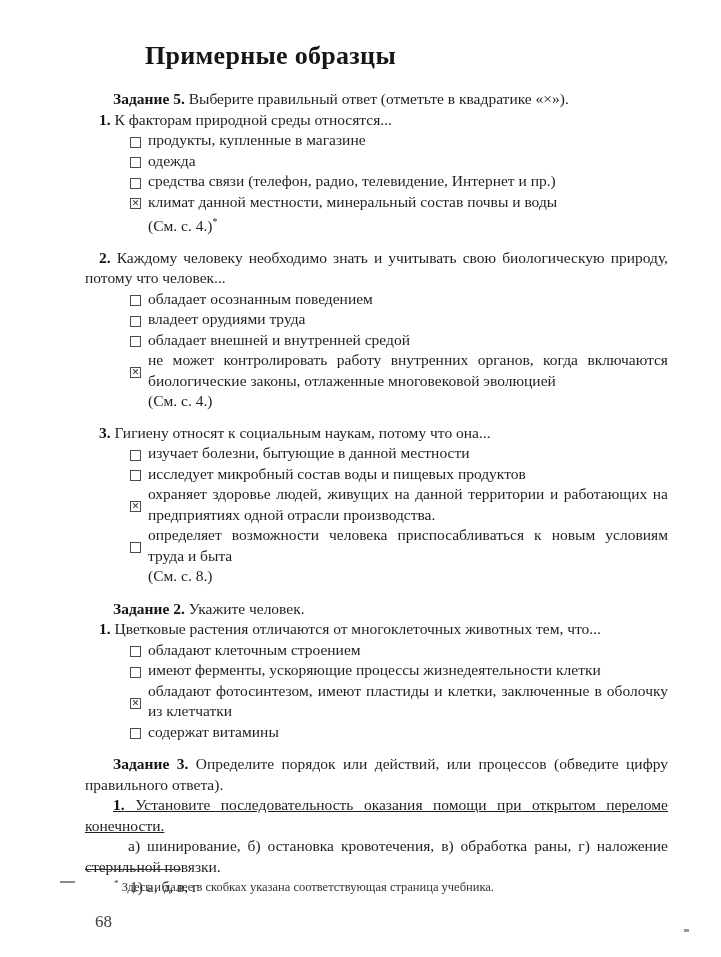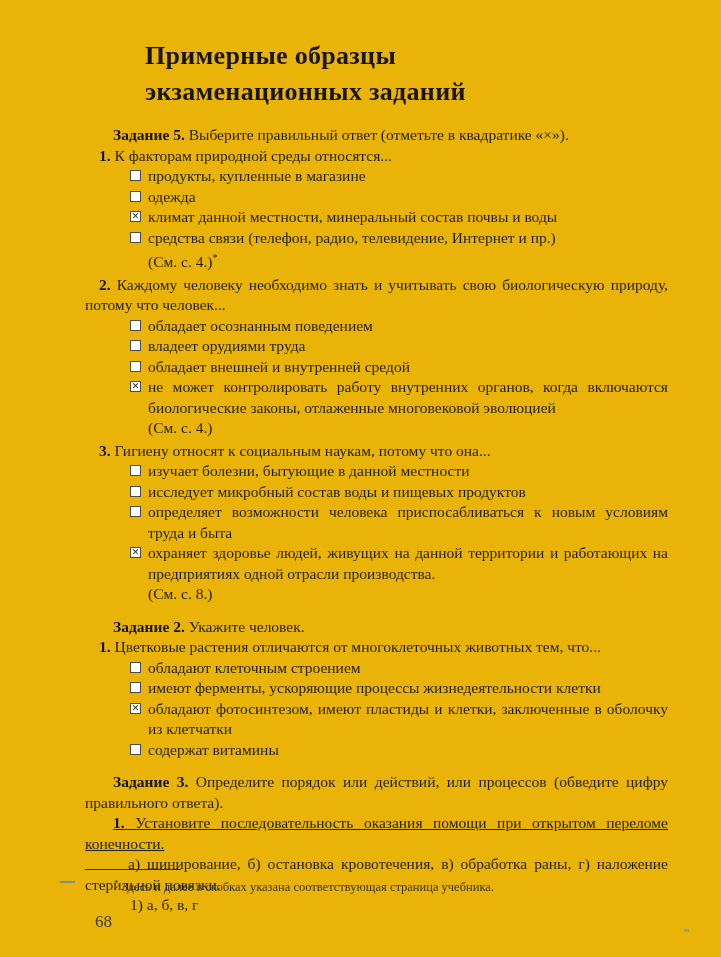--- a/index.html
+++ b/index.html
@@ -1,21 +1,21 @@
 <!DOCTYPE html>
 <html><head>
 <meta charset="utf-8">
 <style>
   * { margin: 0; padding: 0; box-sizing: border-box; }
   html, body { background: #e9e9e9; }
   .page {
     position: relative;
     width: 721px;
     height: 957px;
-    background: #eab308;
+    background: #ffffff;
     font-family: "Liberation Serif", "DejaVu Serif", serif;
     color: #1f1f1f;
     overflow: hidden;
   }
   .title {
     margin: 38px 53px 15px 145px;
     font-size: 26px;
     line-height: 36px;
     font-weight: bold;
     color: #161616;
@@ -25,31 +25,31 @@
     margin: 0 53px 0 85px;
     font-size: 15.5px;
     line-height: 20.5px;
   }
   .task { margin-top: 12px; }
   .task-heading {
     text-indent: 28px;
     text-align: justify;
   }
   .task-heading b, .question b { color: #141414; }
-  .qblock { margin-top: 2px; }
+  .qblock { margin-top: 11px; }
   .task .qblock:first-of-type { margin-top: 0; }
   .question {
     text-indent: 14px;
     text-align: justify;
   }
   .question.deep-indent { text-indent: 28px; text-decoration: underline; }
   .option {
     margin-left: 45px;
     display: flex;
-    align-items: flex-start;
+    align-items: center;
     gap: 7px;
   }
   .cb {
     flex: 0 0 auto;
     width: 11px;
     height: 11px;
     margin-top: 4px;
     border: 1px solid #4c4c4c;
     display: inline-flex;
     align-items: center;
@@ -111,21 +111,21 @@
     width: 5px;
     height: 3px;
     background: #9a9a9a;
   }
 </style>
 </head>
 <body>
 
 <div class="page">
 
-  <h1 class="title"><span>Примерные образцы</span><br><span>экзаменационных заданий</span></h1>
+  <h1 class="title"><span>Примерные образцы</span><br></h1>
 
   <div class="content">
 
     <div class="task">
       <p class="task-heading"><b>Задание 5.</b><span> Выберите правильный ответ (отметьте в квадратике «×»).</span></p>
 
       <div class="qblock">
         <p class="question"><b>1.</b><span> К факторам природной среды относятся...</span></p>
         <div class="option">
           <span class="cb">
@@ -133,31 +133,31 @@
             </span>
           <span class="opt-text">продукты, купленные в магазине</span>
         </div>
         <div class="option">
           <span class="cb">
               <span class="xmark"></span>
             </span>
           <span class="opt-text">одежда</span>
         </div>
         <div class="option">
+          <span class="cb">
+              <span class="xmark"></span>
+            </span>
+          <span class="opt-text">средства связи (телефон, радио, телевидение, Интернет и пр.)</span>
+        </div>
+        <div class="option">
           <span class="cb checked">
               <span class="xmark"></span>
             </span>
           <span class="opt-text">климат данной местности, минеральный состав почвы и воды</span>
         </div>
-        <div class="option">
-          <span class="cb">
-              <span class="xmark"></span>
-            </span>
-          <span class="opt-text">средства связи (телефон, радио, телевидение, Интернет и пр.)</span>
-        </div>
         <p class="reference"><span>(См. с. 4.)</span><sup>*</sup></p>
       </div>
 
       <div class="qblock">
         <p class="question"><b>2.</b><span> Каждому человеку необходимо знать и учитывать свою биологическую природу, потому что человек...</span></p>
         <div class="option">
           <span class="cb">
               <span class="xmark"></span>
             </span>
           <span class="opt-text">обладает осознанным поведением</span>
@@ -191,30 +191,30 @@
             </span>
           <span class="opt-text">изучает болезни, бытующие в данной местности</span>
         </div>
         <div class="option">
           <span class="cb">
               <span class="xmark"></span>
             </span>
           <span class="opt-text">исследует микробный состав воды и пищевых продуктов</span>
         </div>
         <div class="option">
+          <span class="cb checked">
+              <span class="xmark"></span>
+            </span>
+          <span class="opt-text">охраняет здоровье людей, живущих на данной территории и работающих на предприятиях одной отрасли производства.</span>
+        </div>
+        <div class="option">
           <span class="cb">
               <span class="xmark"></span>
             </span>
           <span class="opt-text">определяет возможности человека приспосабливаться к новым условиям труда и быта</span>
-        </div>
-        <div class="option">
-          <span class="cb checked">
-              <span class="xmark"></span>
-            </span>
-          <span class="opt-text">охраняет здоровье людей, живущих на данной территории и работающих на предприятиях одной отрасли производства.</span>
         </div>
         <p class="reference"><span>(См. с. 8.)</span></p>
       </div>
     </div>
 
     <div class="task">
       <p class="task-heading"><b>Задание 2.</b><span> Укажите человек.</span></p>
 
       <div class="qblock">
         <p class="question"><b>1.</b><span> Цветковые растения отличаются от многоклеточных животных тем, что...</span></p>

